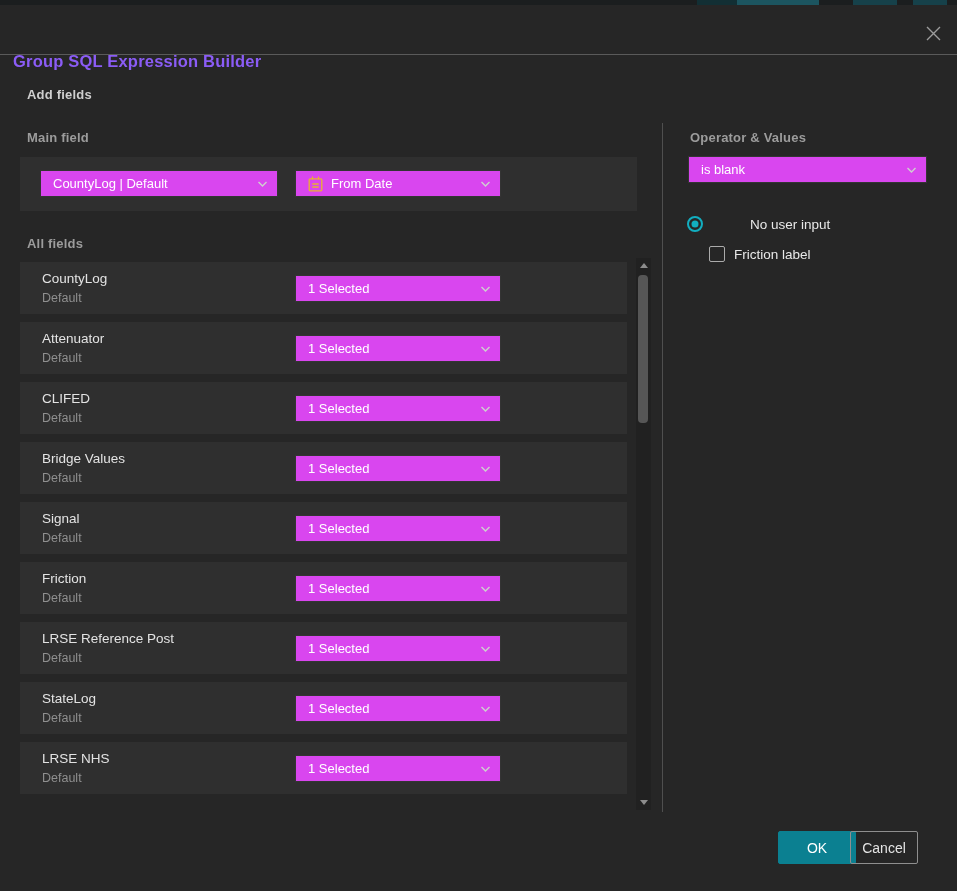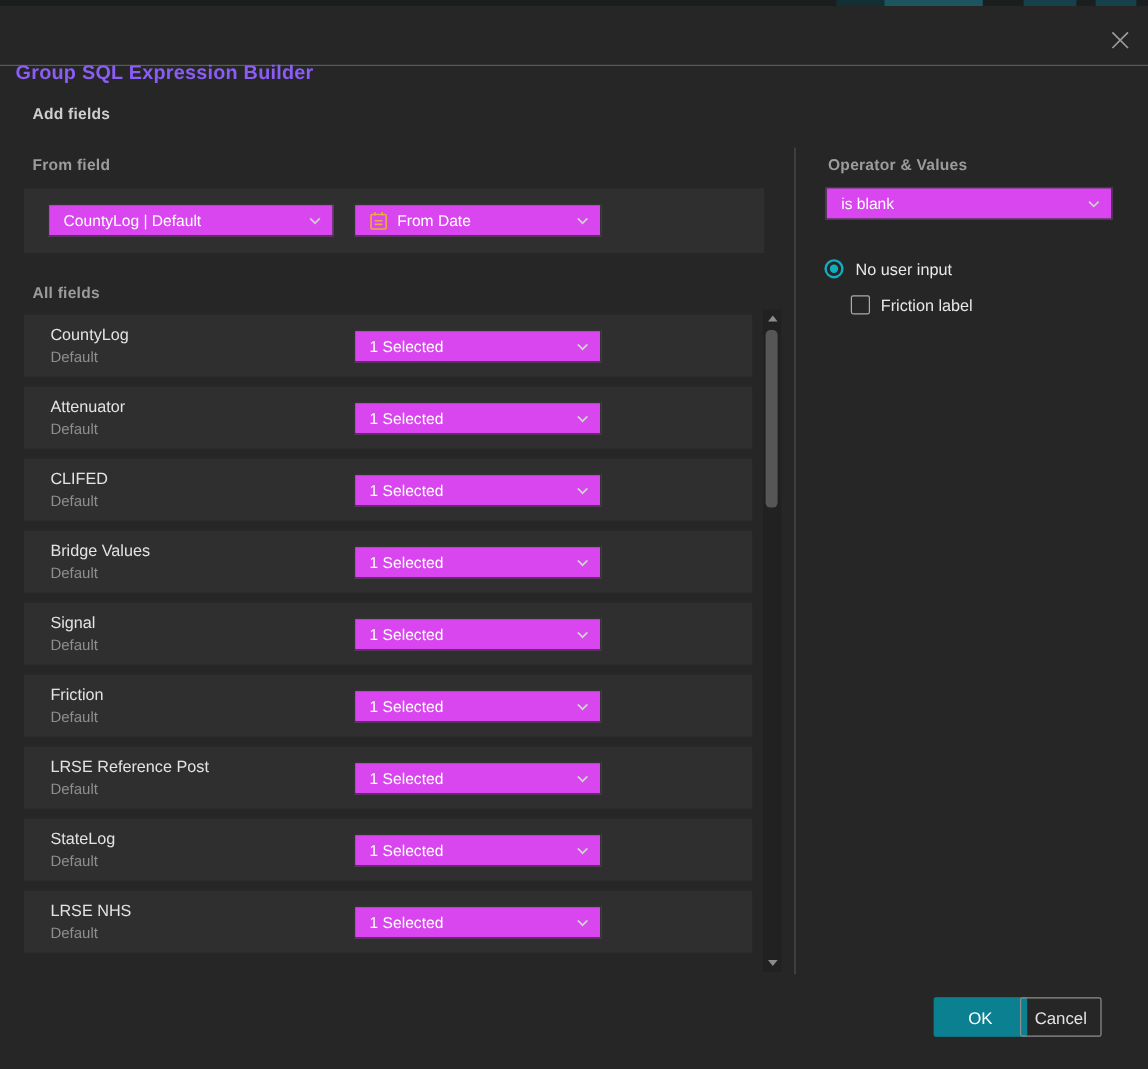--- a/index.html
+++ b/index.html
@@ -55,21 +55,21 @@
   .scrollbar{position:absolute;left:636px;top:258px;width:15px;height:552px;background:#212121;}
   .sb-arrow{position:absolute;left:50%;transform:translateX(-50%);width:0;height:0;cursor:pointer;}
   .sb-up{top:5px;border-left:4px solid transparent;border-right:4px solid transparent;border-bottom:5px solid #8d8d8d;}
   .sb-down{bottom:5px;border-left:4px solid transparent;border-right:4px solid transparent;border-top:5px solid #8d8d8d;}
   .sb-thumb{position:absolute;left:2px;top:17px;width:10px;height:148px;background:#565656;border-radius:4px;cursor:pointer;}
 
   .v-divider{position:absolute;left:662px;top:123px;width:1px;height:689px;background:#4f4f4f;}
 
   
   .combo-operator{left:688px;top:156px;width:239px;}
-  .radio-row{position:absolute;left:687px;top:216px;display:flex;align-items:flex-end;cursor:pointer;}
+  .radio-row{position:absolute;left:687px;top:216px;display:flex;align-items:flex-end;cursor:pointer;gap:37px;}
   .radio{width:16px;height:16px;border-radius:50%;border:2px solid #12aec0;box-sizing:border-box;position:relative;flex:0 0 auto;}
   .radio::after{content:"";position:absolute;left:50%;top:50%;transform:translate(-50%,-50%);width:7px;height:7px;border-radius:50%;background:#12aec0;}
   .radio-row .lbl{margin-left:10px;font-size:13.5px;color:#e8e8e8;}
   .check-row{position:absolute;left:709px;top:246px;display:flex;align-items:center;cursor:pointer;}
   .checkbox{width:14px;height:14px;border:1px solid #ababab;border-radius:2px;box-sizing:content-box;background:transparent;flex:0 0 auto;}
   .check-row .lbl{margin-left:9px;font-size:13.5px;color:#e8e8e8;}
 
   
   .btn{position:absolute;top:831px;height:33px;box-sizing:border-box;display:flex;align-items:center;justify-content:center;font-size:14px;border-radius:2px;cursor:pointer;}
   .btn-ok{left:766px;width:78px;background:#0b8091;color:#ffffff;border:1px solid #0b8091;margin-left:12px;}
@@ -93,21 +93,21 @@
       <span style="display:flex;">
         <svg width="17" height="17" viewBox="0 0 17 17">
             <path d="M2 2 L15 15 M15 2 L2 15" stroke="#9c9c9c" stroke-width="1.4" fill="none"></path>
           </svg>
       </span>
     </span>
   </div>
 
   <div class="add-fields-heading">Add fields</div>
 
-  <div class="sub-label main-field-label">From field</div>
+  <div class="sub-label main-field-label">Main field</div>
   <div class="main-panel">
     <div class="combo combo-layer">
       <span>CountyLog | Default</span>
       <span class="chev">
         <svg width="11" height="7" viewBox="0 0 11 7">
             <path d="M1.5 1.5 L5.5 5.5 L9.5 1.5" stroke="#cfcfcf" stroke-width="1.4" fill="none"></path>
           </svg>
       </span>
     </div>
     <div class="combo combo-field">

